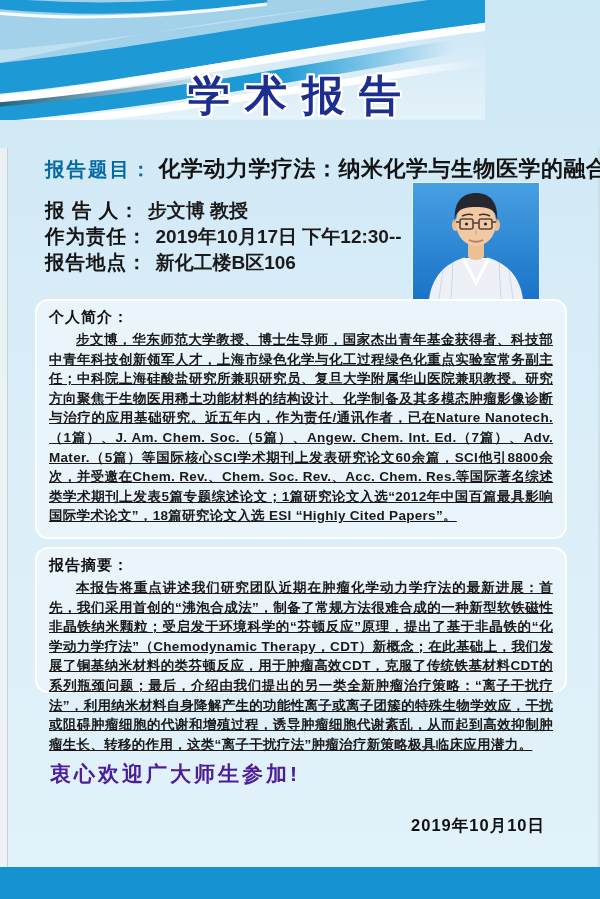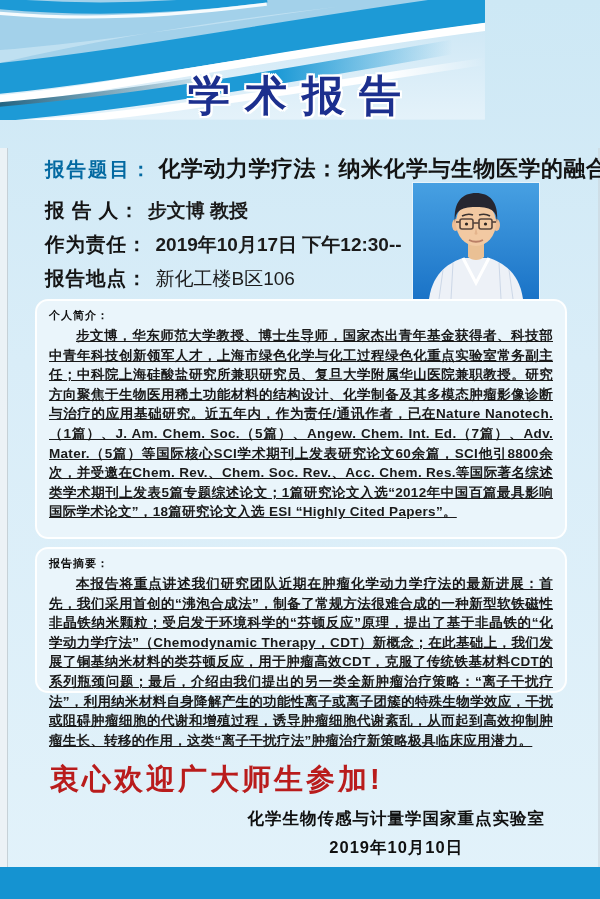--- a/index.html
+++ b/index.html
@@ -25,48 +25,48 @@
   .edge-left{position:absolute;left:0;top:148px;width:7px;height:720px;
     background:#eef3f6;border-right:1px solid #c4ced4;opacity:.9;}
   .edge-right{position:absolute;right:0;top:148px;width:2px;height:720px;
     background:#ccd6dc;opacity:.6;}
 
   
   .title-row{position:absolute;left:45px;top:154px;width:540px;white-space:nowrap;}
   .title-row .lbl{font-size:19.5px;font-weight:800;color:#0369a1;letter-spacing:2px;}
   .title-row .val{font-size:22px;font-weight:800;color:#141414;margin-left:6px;letter-spacing:.5px;}
 
-  .info-block{position:absolute;left:45px;top:200px;display:flex;flex-direction:column;gap:12px;}
+  .info-block{position:absolute;left:45px;top:200px;display:flex;flex-direction:column;gap:4px;}
   .info-row{white-space:nowrap;line-height:21px;}
   .info-row .lbl{font-size:19.5px;font-weight:800;color:#141414;letter-spacing:1px;}
   .info-row .val{font-size:19px;font-weight:700;color:#1b1b1b;margin-left:8px;}
-  .info-row .val.light{font-weight:400;}
+  .info-row .val.light{font-weight:700;}
 
   
   .photo{position:absolute;left:413px;top:183px;width:126px;height:116px;
     box-shadow:0 0 0 1px rgba(255,255,255,.45);}
   .photo svg{display:block;width:100%;height:100%;}
 
   
   .panel{
     position:absolute;left:35px;width:532px;box-sizing:border-box;
     background:#eaf5fb;border:2px solid rgba(255,255,255,.95);border-radius:13px;
     padding:7px 12px 8px 12px;
   }
   .panel.bio{top:299px;height:240px;}
   .panel.abstract{top:547px;height:146px;}
-  .panel-heading{font-size:11px;font-weight:800;color:#101010;letter-spacing:1px;}
+  .panel-heading{font-size:15px;font-weight:800;color:#101010;letter-spacing:1px;}
   .panel-body{
     margin:3px 0 0 0;font-size:13.5px;font-weight:600;color:#1a1a1a;
     line-height:19.6px;text-align:justify;text-indent:2em;letter-spacing:.3px;text-decoration:underline;
   }
 
   
   .welcome{position:absolute;left:50px;top:760px;
-    font-size:29px;font-weight:800;color:#b91c1c;letter-spacing:3px;}
+    font-size:21px;font-weight:800;color:#4c1d95;letter-spacing:3px;}
   .footer-sign{position:absolute;right:55px;top:808px;text-align:center;}
   .footer-org{font-size:16.5px;font-weight:800;color:#101010;letter-spacing:1px;}
   .footer-date{font-size:16.5px;font-weight:800;color:#101010;margin-top:7px;letter-spacing:1px;}
 
   .bottom-bar{position:absolute;left:0;top:867px;width:600px;height:32px;background:#1593d1;}
 </style>
 </head>
 <body>
 
 <div class="poster">
@@ -170,18 +170,17 @@
   </section>
 
   <section class="panel abstract">
     <div class="panel-heading">报告摘要：</div>
     <p class="panel-body">本报告将重点讲述我们研究团队近期在肿瘤化学动力学疗法的最新进展：首先，我们采用首创的“沸泡合成法”，制备了常规方法很难合成的一种新型软铁磁性非晶铁纳米颗粒；受启发于环境科学的“芬顿反应”原理，提出了基于非晶铁的“化学动力学疗法”（Chemodynamic Therapy，CDT）新概念；在此基础上，我们发展了铜基纳米材料的类芬顿反应，用于肿瘤高效CDT，克服了传统铁基材料CDT的系列瓶颈问题；最后，介绍由我们提出的另一类全新肿瘤治疗策略：“离子干扰疗法”，利用纳米材料自身降解产生的功能性离子或离子团簇的特殊生物学效应，干扰或阻碍肿瘤细胞的代谢和增殖过程，诱导肿瘤细胞代谢紊乱，从而起到高效抑制肿瘤生长、转移的作用，这类“离子干扰疗法”肿瘤治疗新策略极具临床应用潜力。</p>
   </section>
 
   <div class="welcome">衷心欢迎广大师生参加!</div>
 
   <div class="footer-sign">
-    <div class="footer-org">化学生物传感与计量学国家重点实验室</div>
     <div class="footer-date">2019年10月10日</div>
   </div>
 
   <div class="bottom-bar"></div>
 </div>
 
 </body></html>

